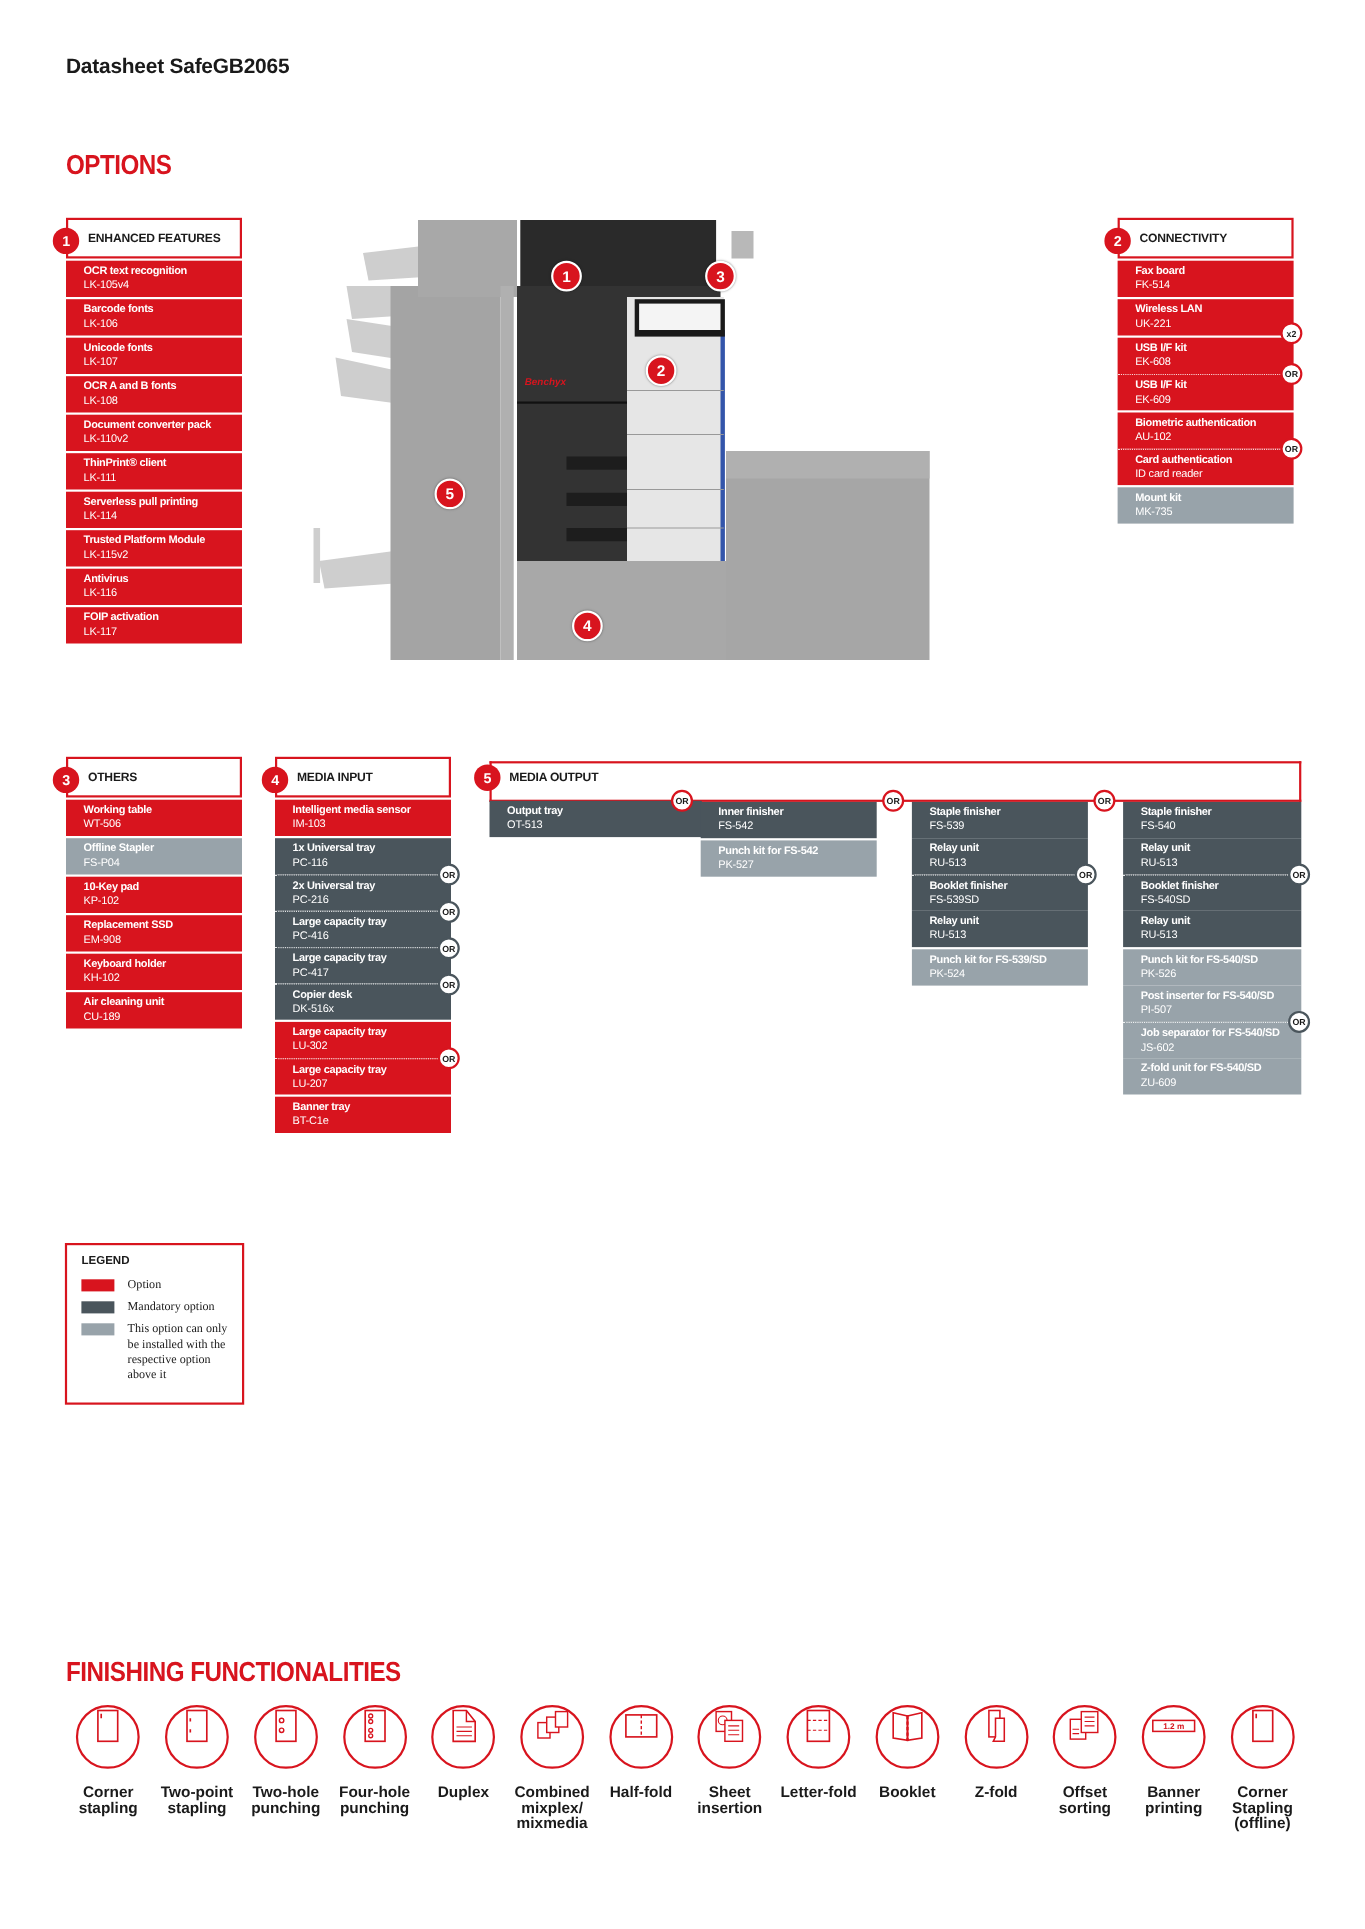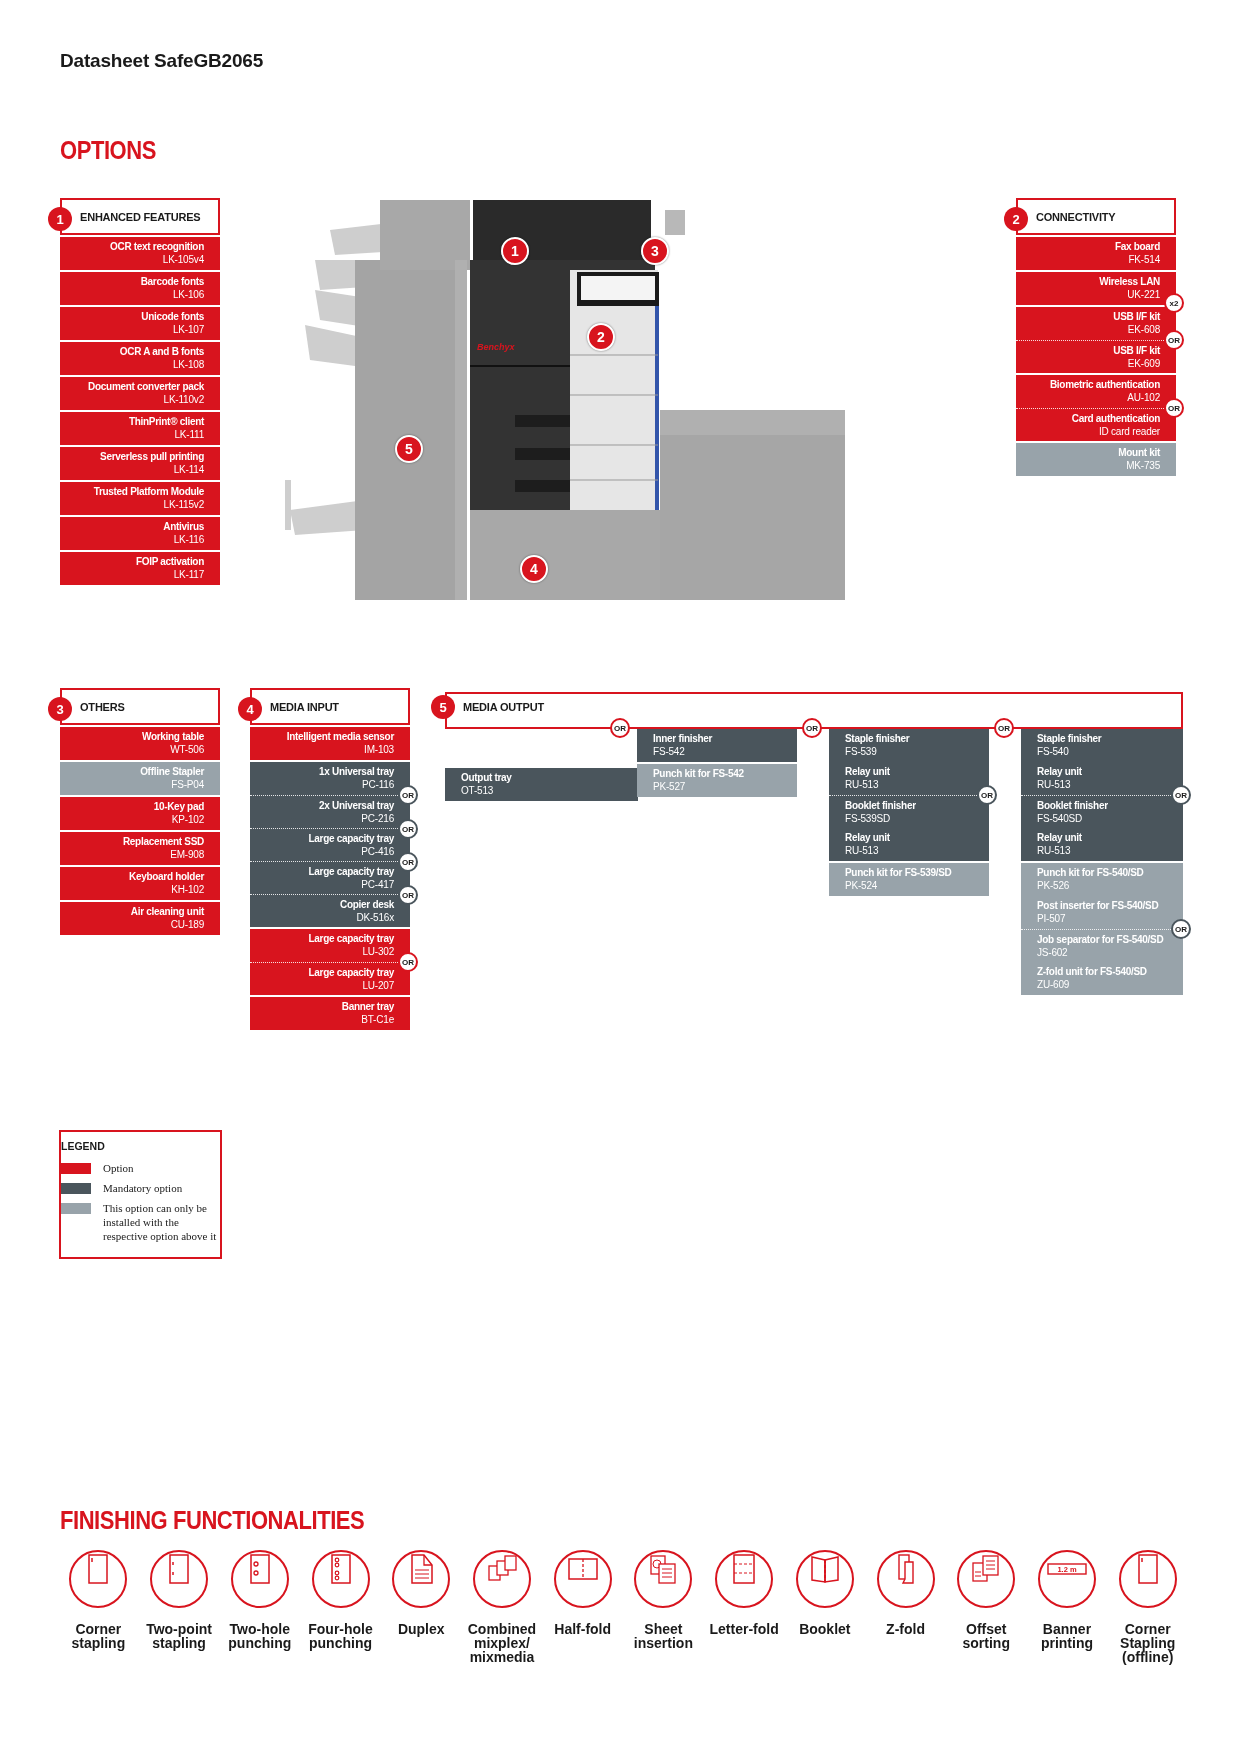--- a/index.html
+++ b/index.html
@@ -2,34 +2,34 @@
 <html><head>
 <meta charset="utf-8">
 <style>
   * { box-sizing: border-box; margin: 0; padding: 0; }
   body { width: 1241px; height: 1754px; background: #fff; font-family: "Liberation Sans", sans-serif; position: relative; overflow: hidden; color: #1a1a1a; }
   .doc-title { position: absolute; left: 60px; top: 50px; font-size: 19px; font-weight: bold; letter-spacing: -0.2px; }
   .h1 { position: absolute; left: 60px; font-size: 25px; font-weight: bold; color: #d8141e; letter-spacing: -0.5px; transform: scaleX(0.88); transform-origin: left; }
   .grp { position: absolute; }
   .grp-head { position: relative; height: 37px; border: 2px solid #d8141e; border-left-width: 2px; background: #fff; display: flex; align-items: center; padding-left: 18px; font-size: 11px; font-weight: bold; letter-spacing: -0.2px; }
   .num { position: absolute; left: -14px; top: 7px; width: 24px; height: 24px; border-radius: 50%; background: #d8141e; color: #fff; font-size: 13px; font-weight: bold; display: flex; align-items: center; justify-content: center; }
-  .items { margin-top: 2px; text-align: right; }
+  .items { margin-top: 2px; }
   .it { position: relative; padding: 3px 16px 3px 16px; margin-bottom: 2px; height: 33px; color: #fff; font-size: 10px; line-height: 13px; }
   .it b { display: block; font-weight: bold; letter-spacing: -0.3px; }
   .it span { display: block; letter-spacing: -0.2px; }
   .opt { background: #d8141e; }
   .mand { background: #4a555c; }
   .dep { background: #98a3aa; }
   .it.joined { margin-bottom: 0; }
   .it.dotted { border-top: 1px dotted rgba(255,255,255,0.85); }
   .orb { position: absolute; width: 20px; height: 20px; border-radius: 50%; background: #fff; border: 2px solid #d8141e; font-size: 8px; font-weight: bold; color: #1a1a1a; display: flex; align-items: center; justify-content: center; z-index: 3; }
   .orb.gray { border-color: #4a555c; }
   .printer { position: absolute; left: 265px; top: 200px; width: 690px; height: 420px; }
   .pin { position: absolute; width: 28px; height: 28px; border-radius: 50%; background: #d8141e; color: #fff; font-size: 14px; font-weight: bold; display: flex; align-items: center; justify-content: center; border: 2px solid #fff; box-shadow: 0 0 2px rgba(0,0,0,0.5); }
-  .legend { position: absolute; left: 59px; top: 1130px; width: 163px; height: 129px; border: 2px solid #d8141e; padding: 8px 0; font-size: 11px; }
+  .legend { position: absolute; left: 59px; top: 1130px; width: 163px; height: 147px; border: 2px solid #d8141e; padding: 8px 13px; font-size: 11px; }
   .legend .ttl { font-weight: bold; font-size: 10.5px; margin-bottom: 9px; }
   .lg { display: flex; align-items: flex-start; margin-bottom: 6px; }
   .sw { width: 30px; height: 11px; margin-right: 12px; margin-top: 2px; flex-shrink: 0; }
   .lg span { line-height: 14px; font-family: Liberation Serif, serif; }
   .ff-row { position: absolute; left: 58px; top: 1550px; width: 1130px; display: flex; }
   .ff { width: 82px; text-align: center; margin-right: 0; }
   .ff .circ { width: 58px; height: 58px; margin: 0 auto; border: 2px solid #d8141e; border-radius: 50%; display: flex; align-items: flex-start; justify-content: center; }
   .ff .lbl { margin-top: 14px; font-size: 14px; font-weight: bold; line-height: 14px; white-space: pre-line; }
   .output-box { position: absolute; left: 445px; top: 692px; width: 738px; height: 37px; border: 2px solid #d8141e; border-bottom: none; }
 </style>
@@ -258,21 +258,21 @@
 
 <div class="output-box"></div>
 <div class="grp" style="left:445px; top:688px; width:160px;">
   <div class="grp-head" style="border:none; background:transparent;">
     <div class="num">5</div>
     <span>MEDIA OUTPUT</span>
   </div>
 </div>
 <div style="position:absolute; left:445px; top:727px; width:738px; height:2px; background:#d8141e;"></div>
 
-<div class="grp" style="left:445px; top:768px; width:193px;">
+<div class="grp" style="left:445px; top:728px; width:193px;">
   <div class="it mand">
       <b>Output tray</b>
       <span>OT-513</span>
     </div>
 </div>
 <div class="orb" style="left:610px; top:718px;">OR</div>
 
 <div class="grp" style="left:637px; top:729px; width:160px;">
   <div class="it mand">
       <b>Inner finisher</b>

